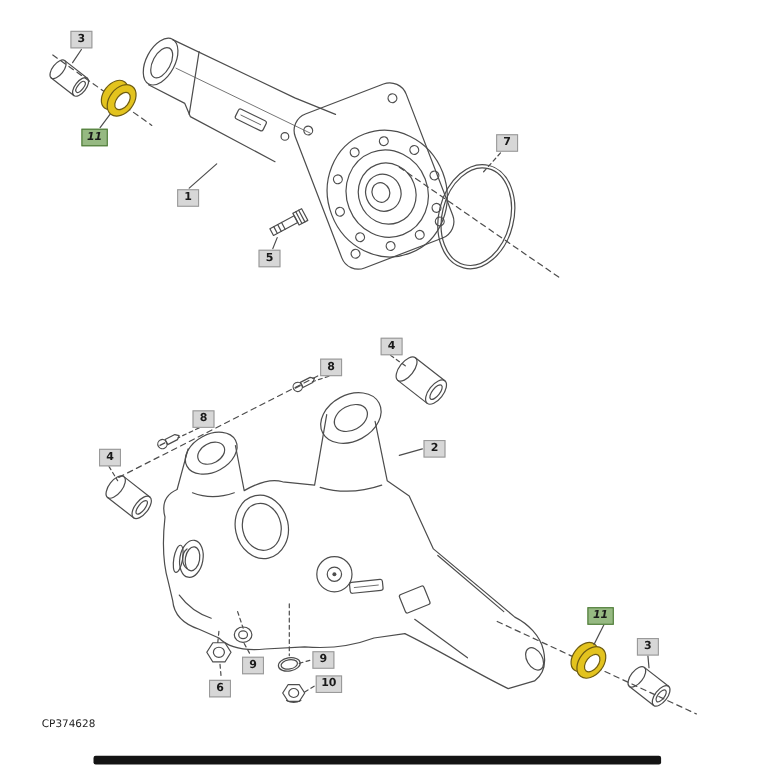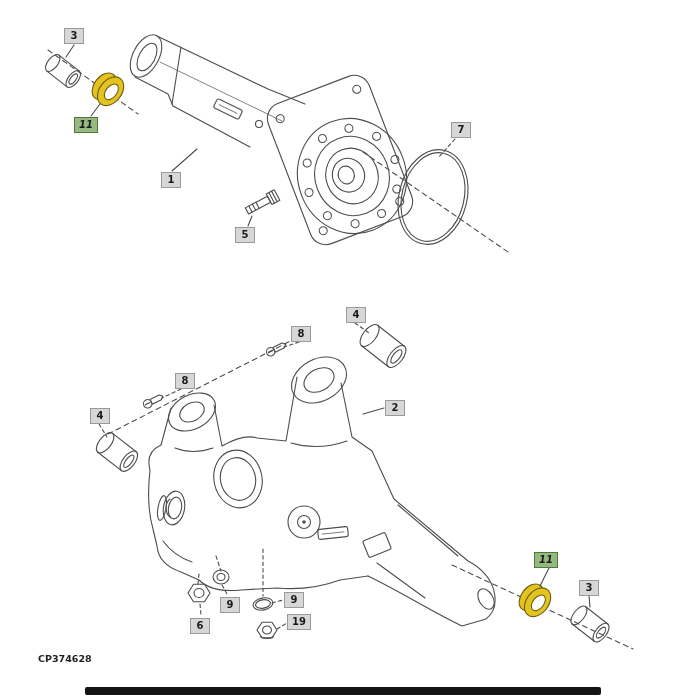--- a/index.html
+++ b/index.html
@@ -9,21 +9,21 @@
   svg .dash{stroke-dasharray:5 4;}
   svg .dash2{stroke-dasharray:3.5 3;}
   svg .seal-fill{fill:var(--highlight-part-fill,#e2bf2a);stroke:var(--highlight-part-stroke,#6e5c12);stroke-width:1.1;}
   svg .seal-hole{fill:#ffffff;stroke:var(--highlight-part-stroke,#6e5c12);stroke-width:1.1;}
   svg .dot{fill:var(--line,#4d4d4d);stroke:none;}
   .callout{position:absolute;height:16px;min-width:20px;padding:0 4px;box-sizing:border-box;
            display:flex;align-items:center;justify-content:center;
            background:var(--label-bg,#d7d7d7);border:1px solid var(--label-border,#9a9a9a);
            color:var(--label-text,#1a1a1a);font-weight:bold;font-size:10px;line-height:1;cursor:pointer;}
   .callout.hl{background:var(--highlight-label-bg,#96b982);border-color:var(--highlight-label-border,#4d7a36);font-style:italic;}
-  .code{position:absolute;left:38px;top:653px;font-size:9.5px;font-weight:bold;color:#222;}
+  .code{position:absolute;left:38px;top:653px;font-size:9.5px;font-weight:normal;color:#222;}
   .bottom-bar{position:absolute;left:85px;top:687px;width:516px;height:8px;background:#141414;border-radius:2px;}
 </style>
 </head>
 <body>
 
 <div id="stage">
 
   <svg width="700" height="700" viewBox="0 0 700 700">
 
     <g>
@@ -243,21 +243,21 @@
       <div class="callout" style="left: 291px; top: 326px;">8</div>
       <div class="callout" style="left: 346px; top: 307px;">4</div>
       <div class="callout" style="left: 175px; top: 373px;">8</div>
       <div class="callout" style="left: 90px; top: 408px;">4</div>
       <div class="callout" style="left: 385px; top: 400px;">2</div>
       <div class="callout hl" style="left: 534px; top: 552px;">11</div>
       <div class="callout" style="left: 579px; top: 580px;">3</div>
       <div class="callout" style="left: 190px; top: 618px;">6</div>
       <div class="callout" style="left: 220px; top: 597px;">9</div>
       <div class="callout" style="left: 284px; top: 592px;">9</div>
-      <div class="callout" style="left: 287px; top: 614px;">19</div>
+      <div class="callout" style="left: 287px; top: 614px;">10</div>
     </div>
 
   
   <div class="code">CP374628</div>
 
   
   <div class="bottom-bar"></div>
 </div>
 
 </body></html>

